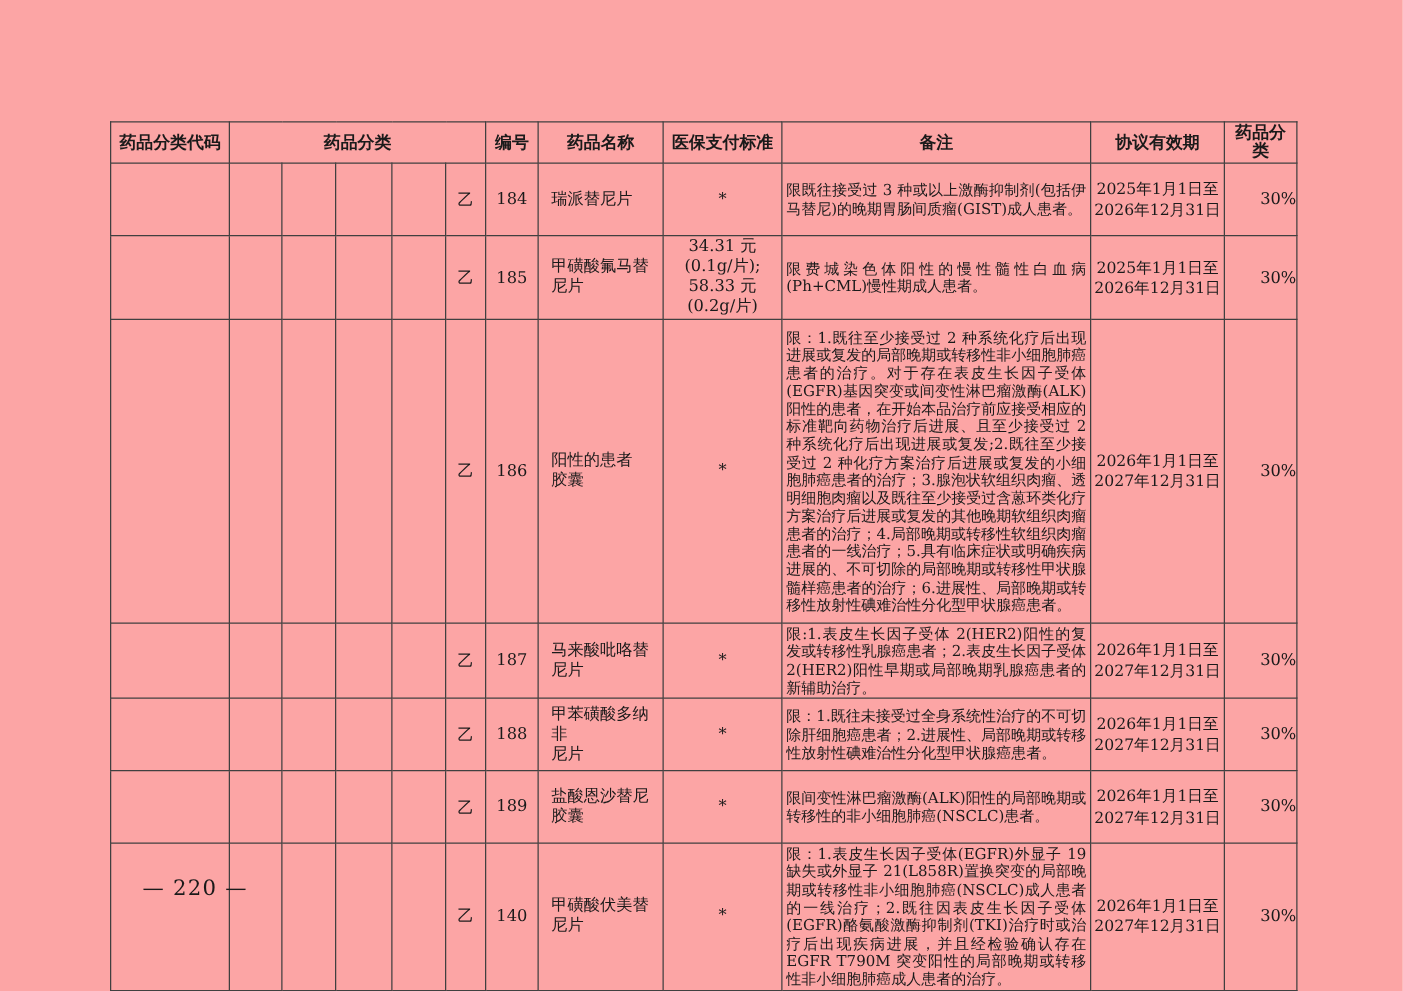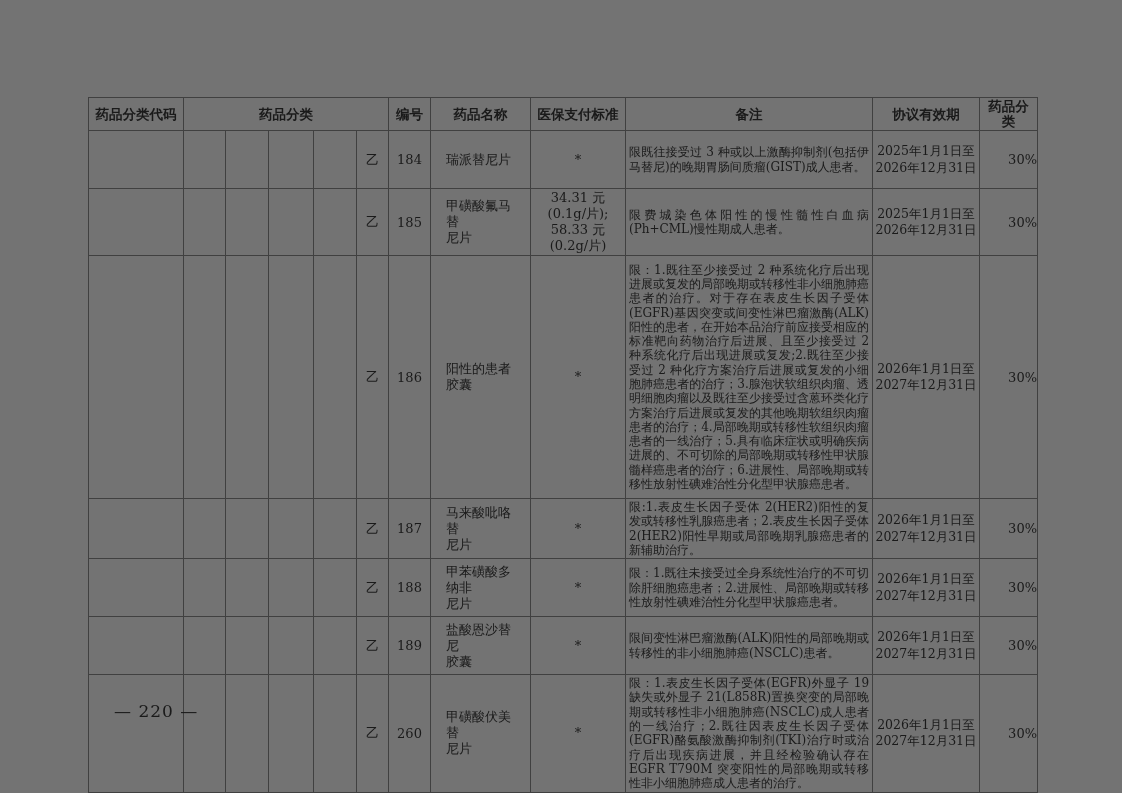--- a/index.html
+++ b/index.html
@@ -1,38 +1,38 @@
 <!DOCTYPE html>
 <html><head>
 <meta charset="utf-8">
 <style>
   html,body{margin:0;padding:0;}
   body{
     width:1122px;height:793px;background:#ffffff;
     font-family:"DejaVu Serif","Liberation Serif",serif;
     color:#1a1a1a;
   }
-  .sheet{position:relative;width:1122px;height:793px;background:#737373;overflow:hidden;}
+  .sheet{position:relative;width:1122px;height:793px;background:#fca5a5;overflow:hidden;}
   table.drug-table{
     position:absolute;left:88px;top:97px;width:949px;
     border-collapse:collapse;table-layout:fixed;
   }
   .drug-table th,.drug-table td{
     border:1px solid #404040;
     padding:0;overflow:hidden;
     font-size:13px;vertical-align:middle;
   }
   .drug-table th{
     font-size:13.5px;font-weight:bold;text-align:center;
     height:24px;line-height:15px;padding:1px 2px;
   }
   tr.r184{height:35px;} tr.r185{height:35px;} tr.r186{height:243px;}
   tr.r187{height:56px;} tr.r188{height:44px;} tr.r189{height:36px;} tr.r190{height:117px;}
   td.center{text-align:center;}
-  td.name{padding:1px 15px;white-space:pre-line;line-height:16px;text-align:left;}
+  td.name{padding:1px 10px;white-space:pre-line;line-height:16px;text-align:left;}
   td.pay{white-space:pre-line;line-height:16px;}
   td.pay.left{text-align:center;padding:1px 13px;}
   td.pay.mid{text-align:center;}
   td.remark{
     text-align:justify;padding:1px 3px;
     font-size:12px;line-height:14.3px;margin-left:17px;
   }
   td.validity{
     text-align:center;white-space:pre-line;
     font-size:12.5px;line-height:16.5px;padding:12px 2px;
@@ -178,21 +178,21 @@
       <td class="ratio">30%</td>
     </tr>
 
     <tr class="r190">
       <td></td>
       <td></td>
       <td></td>
       <td></td>
       <td></td>
       <td class="center">乙</td>
-      <td class="center">260</td>
+      <td class="center">140</td>
       <td class="name">甲磺酸伏美替
 尼片</td>
       <td class="pay mid">*</td>
       <td class="remark">限：1.表皮生长因子受体(EGFR)外显子 19 缺失或外显子 21(L858R)置换突变的局部晚期或转移性非小细胞肺癌(NSCLC)成人患者的一线治疗；2.既往因表皮生长因子受体(EGFR)酪氨酸激酶抑制剂(TKI)治疗时或治疗后出现疾病进展，并且经检验确认存在 EGFR T790M 突变阳性的局部晚期或转移性非小细胞肺癌成人患者的治疗。</td>
       <td class="validity">2026年1月1日至
 2027年12月31日</td>
       <td class="ratio">30%</td>
     </tr>
 
   </tbody>

